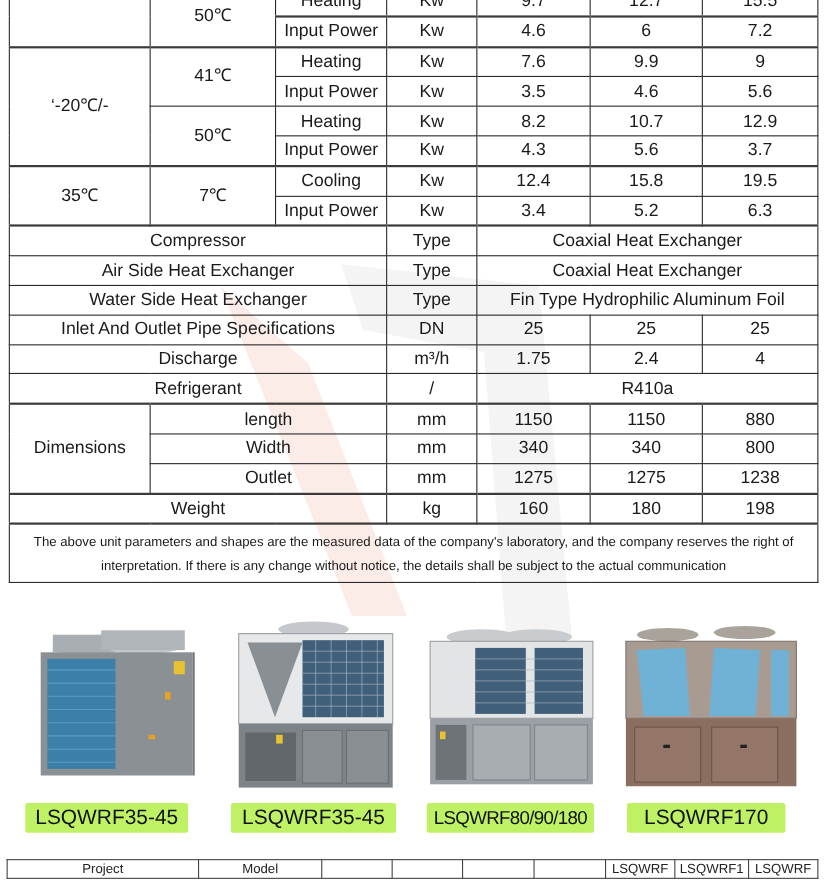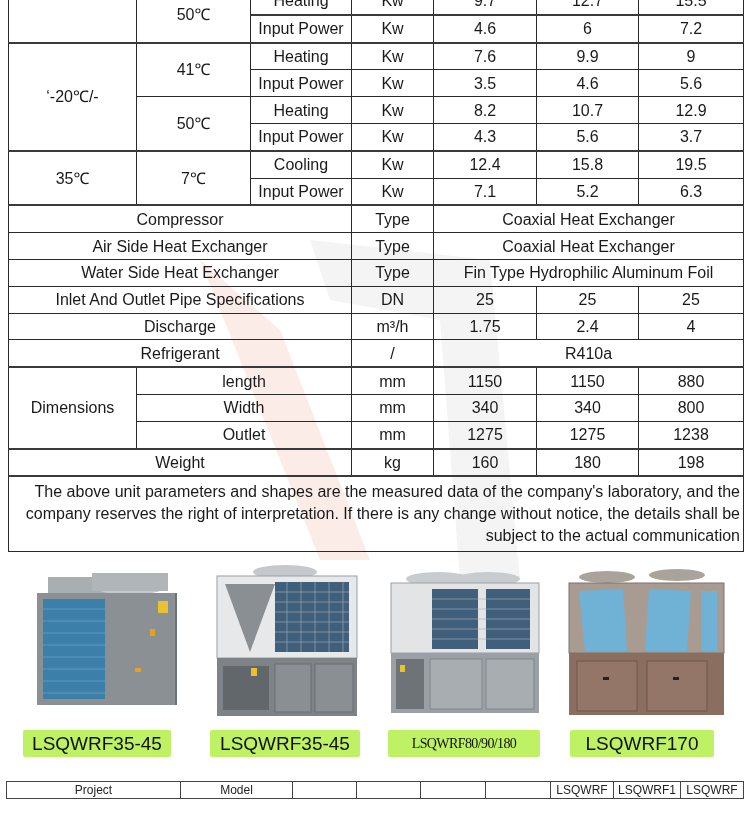--- a/index.html
+++ b/index.html
@@ -5,28 +5,28 @@
   html, body { margin: 0; padding: 0; background: #ffffff; }
   body { width: 750px; height: 813px; position: relative; overflow: hidden;
          font-family: "Liberation Sans", sans-serif; color: #1a1a1a; }
   .watermark { position: absolute; left: 160px; top: 200px; width: 420px; height: 420px;
                pointer-events: none; }
   table.spec { position: absolute; left: 8px; top: -13px; border-collapse: collapse;
                table-layout: fixed; width: 735px; font-size: 16px; }
   table.spec td { border: 1px solid #2a2a2a; text-align: center; height: 25.8px;
                   padding: 0; line-height: 25px; white-space: nowrap; overflow: hidden; }
   table.spec td.thick-top { border-top: 2px solid #3a3a3a; }
-  table.spec td.note { text-align: right; white-space: normal; line-height: 22px; padding: 4px 3px 4px 3px;
-                       font-size: 16px; height: auto; }
+  table.spec td.note { text-align: center; white-space: normal; line-height: 22px; padding: 4px 3px 4px 3px;
+                       font-size: 12px; height: auto; }
   .products { position: absolute; left: 0; top: 555px; width: 750px; height: 215px; }
   .product { position: absolute; top: 0; width: 175px; height: 215px; }
   .unit { position: absolute; }
   .pill { position: absolute; top: 175px; height: 27px; border-radius: 2px; background: #bef264;
           color: #111; font-size: 19px; line-height: 27px; text-align: center; }
-  .pill.narrow { font-size: 14px; letter-spacing: -0.6px; font-family: Liberation Serif, serif; }
+  .pill.narrow { font-size: 17px; letter-spacing: -0.6px; }
   table.low { position: absolute; left: 6px; top: 781px; border-collapse: collapse; table-layout: fixed;
               width: 737px; font-size: 12px; }
   table.low td { border: 1px solid #444; height: 16px; text-align: center; padding: 0; line-height: 16px;
                  white-space: nowrap; overflow: hidden; color: #222; }
 </style>
 </head>
 <body>
 
 <svg class="watermark" viewBox="0 0 420 420">
   <path d="M40 60 L160 360 L210 360 L120 130 Z" fill="#fbe7e2" opacity="0.8"></path>
@@ -99,21 +99,21 @@
       <td rowspan="2" class="thick-top">7℃</td>
       <td class="thick-top">Cooling</td>
       <td class="thick-top">Kw</td>
       <td class="thick-top">12.4</td>
       <td class="thick-top">15.8</td>
       <td class="thick-top">19.5</td>
     </tr>
     <tr>
       <td>Input Power</td>
       <td>Kw</td>
-      <td>7.1</td>
+      <td>3.4</td>
       <td>5.2</td>
       <td>6.3</td>
     </tr>
 
     <tr>
       <td colspan="3" class="thick-top">Compressor</td>
       <td class="thick-top">Type</td>
       <td colspan="3" class="thick-top">Coaxial Heat Exchanger</td>
     </tr>
     <tr>

